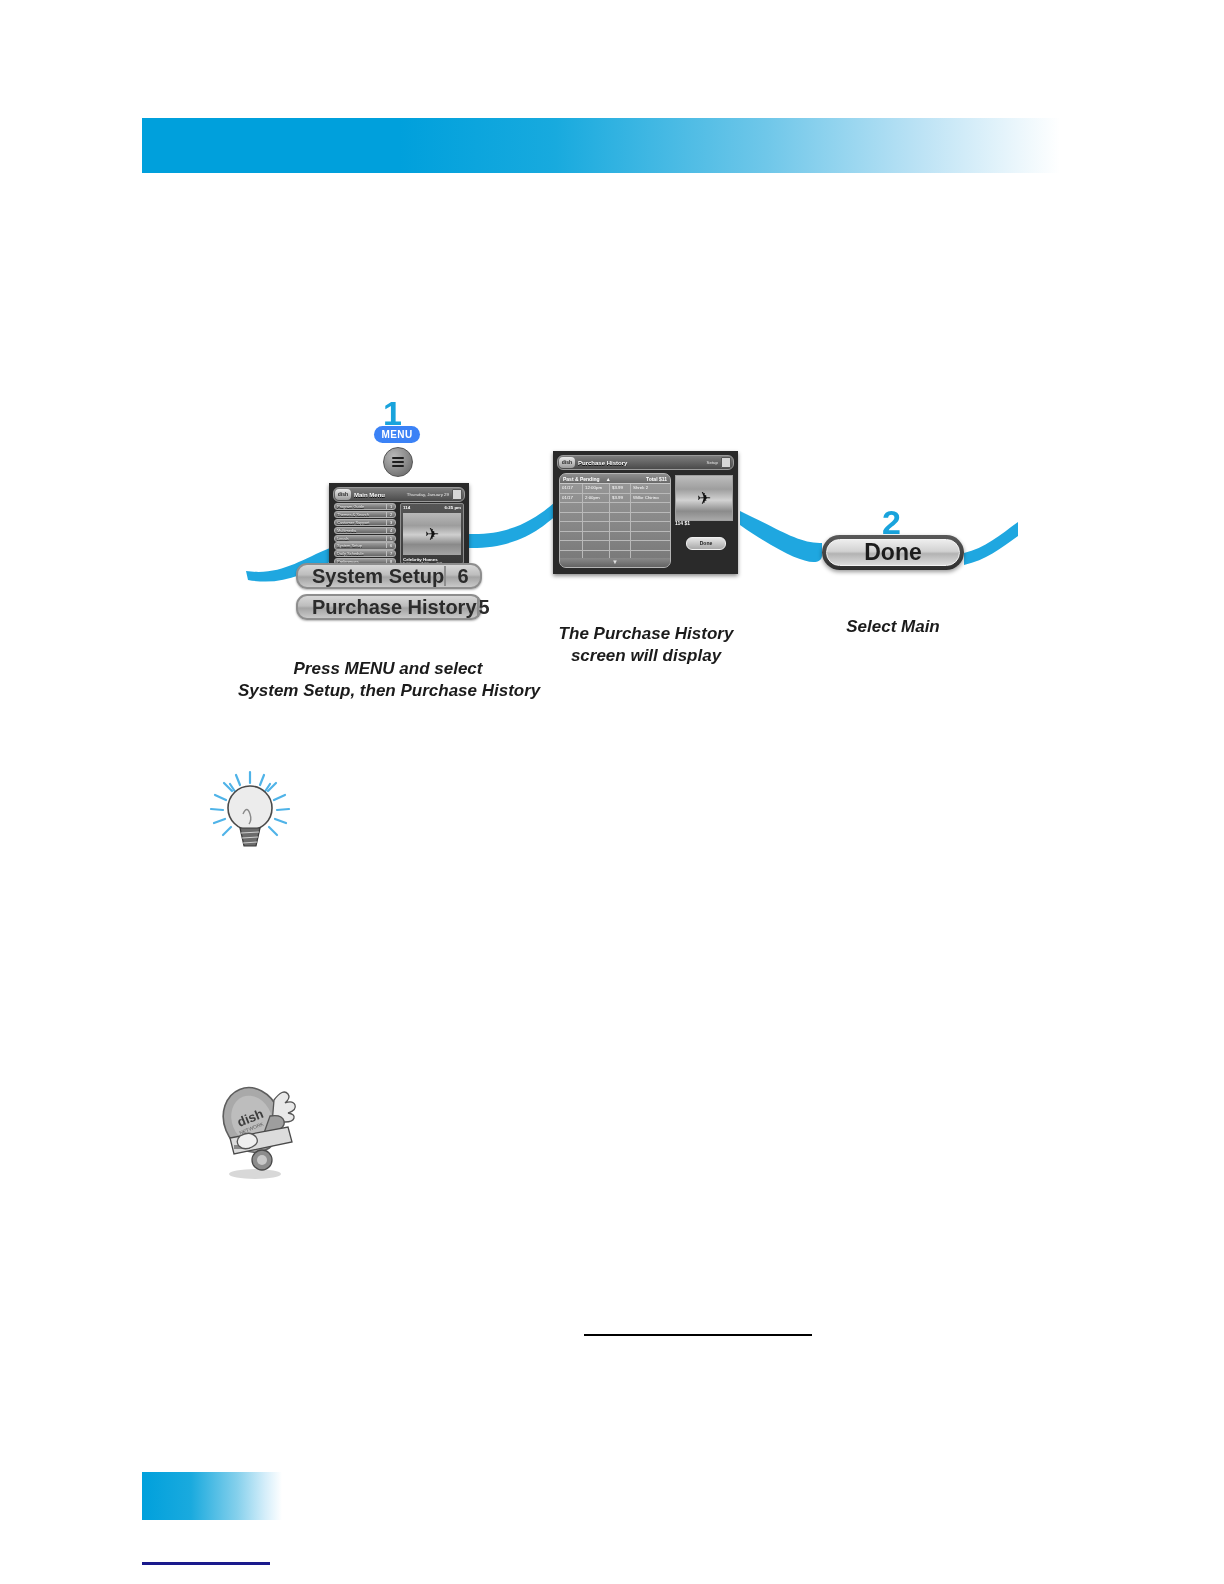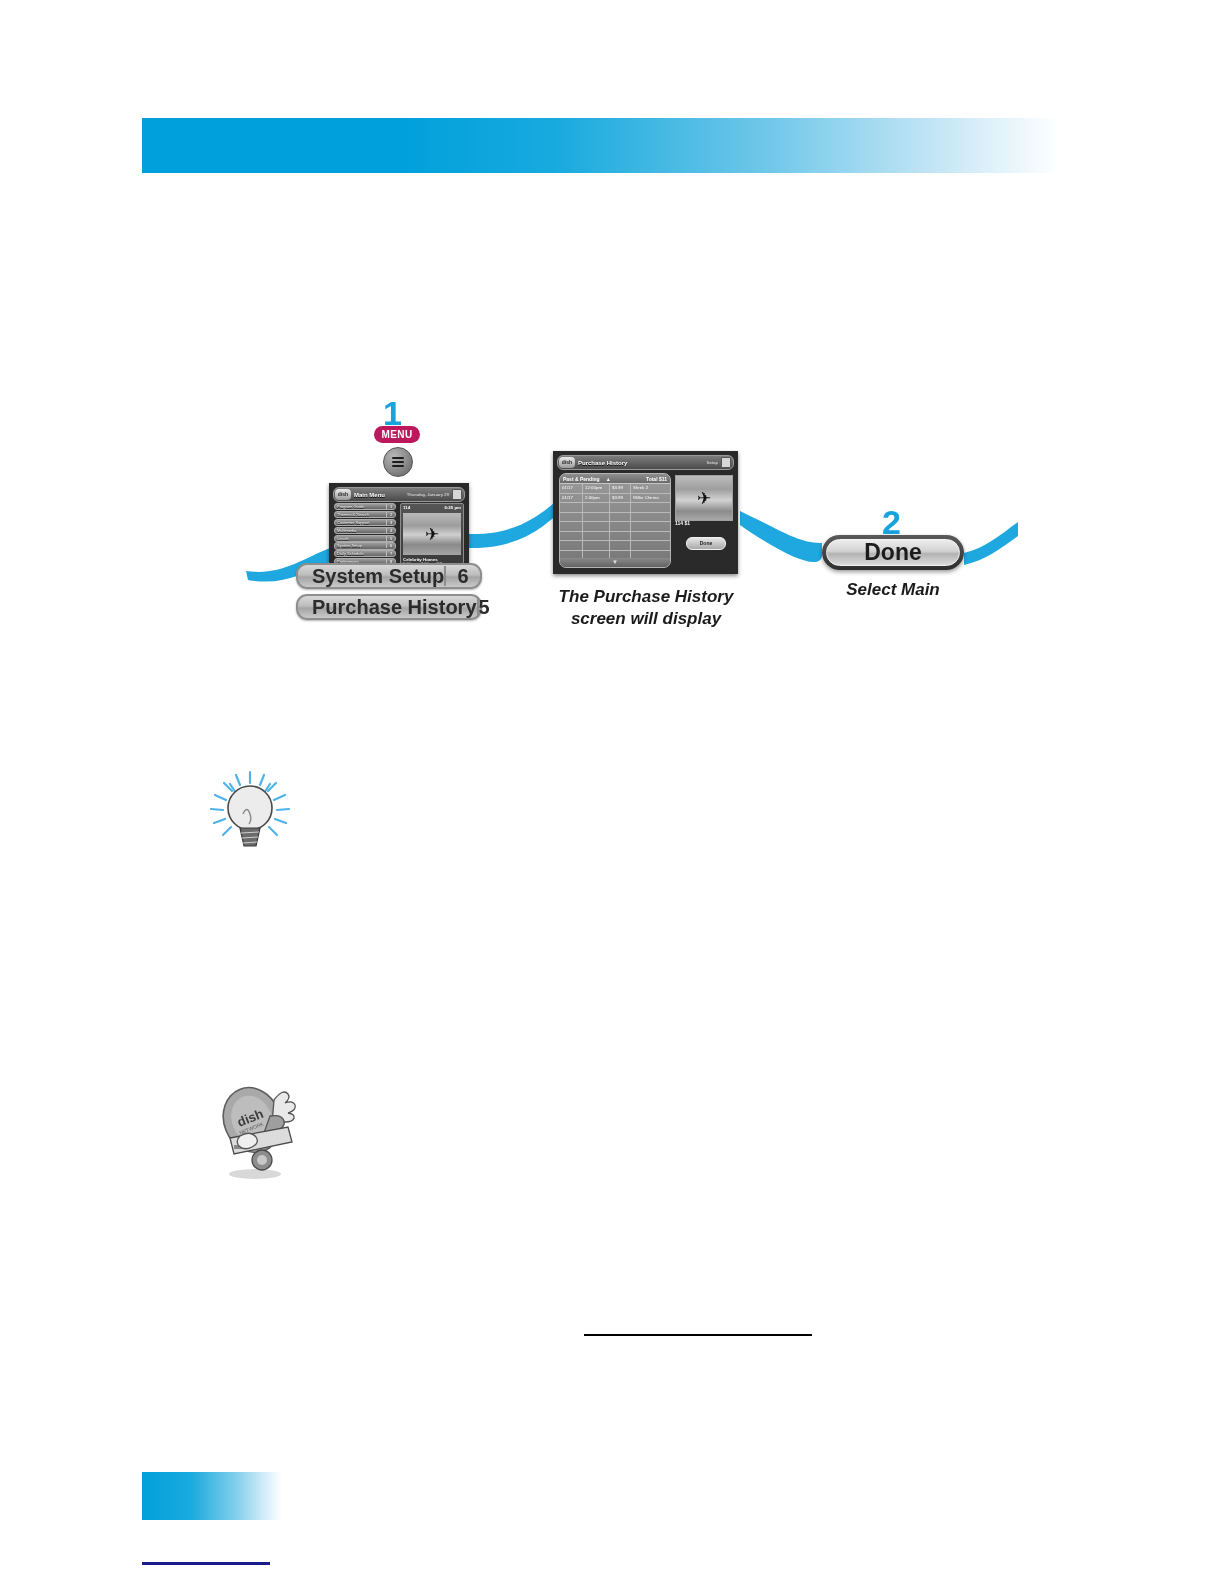--- a/index.html
+++ b/index.html
@@ -36,21 +36,21 @@
   .step-num{
     position:absolute;color:#19a3dc;font-size:34px;font-weight:bold;
     font-family:"Liberation Sans", sans-serif;line-height:1;
   }
   #step1-num{left:383px;top:396px;}
   #step2-num{left:882px;top:505px;}
 
   
   #menu-pill{
     position:absolute;left:374px;top:426px;width:46px;height:17px;
-    background:#be185d;border-radius:9px;color:#fff;font-size:10px;font-weight:bold;
+    background:#3b82f6;border-radius:9px;color:#fff;font-size:10px;font-weight:bold;
     letter-spacing:.4px;text-align:center;line-height:17px;
   }
   #menu-key{
     position:absolute;left:383px;top:447px;width:28px;height:28px;border-radius:50%;
     background:radial-gradient(circle at 35% 30%,#b8b8b8 0%,#8e8e8e 48%,#5e5e5e 100%);
     border:1px solid #555;
   }
   #menu-key .bars{position:absolute;left:8px;top:9px;width:12px;height:10px;}
   #menu-key .bars i{display:block;height:2px;background:#1d1d1d;margin-bottom:2px;border-radius:1px;}
 
@@ -190,21 +190,21 @@
     width:100%;height:100%;border-radius:14px;box-sizing:border-box;
     background:linear-gradient(to bottom,#ededed 0%,#d2d2d2 45%,#b3b3b3 55%,#dcdcdc 100%);
     border:1px solid #f4f4f4;
     display:flex;align-items:center;justify-content:center;
   }
   #done-label{font-size:23px;font-weight:bold;color:#1c1c1c;}
 
   
   .caption{
     position:absolute;font-style:italic;font-weight:bold;font-size:17px;color:#1b1b1b;
-    text-align:center;line-height:22px;white-space:pre;
+    text-align:center;line-height:22px;white-space:pre;margin-top:37px;
   }
   #cap-step1{left:238px;top:621px;width:300px;}
   #cap-step2{left:548px;top:586px;width:196px;}
   #cap-step3{left:808px;top:579px;width:170px;}
 
   
   #bulb{position:absolute;left:205px;top:770px;width:90px;height:85px;}
   #dish-guy{position:absolute;left:200px;top:1078px;width:110px;height:105px;}
 </style>
 </head>
@@ -297,20 +297,22 @@
 
   <div id="callout-system" class="callout">
     <span class="ctext">System Setup</span>
     <span class="cnum">6</span>
   </div>
   <div id="callout-purchase" class="callout">
     <span class="ctext">Purchase History</span>
     <span class="cnum">5</span>
   </div>
 
+  <div id="cap-step1" class="caption">Press MENU and select
+System Setup, then Purchase History</div>
 
   <div id="tv-ph" class="tv">
     <div class="dish-titlebar">
       <span class="dish-logo">dish</span>
       <span class="dish-title">Purchase History</span>
       <span class="dish-date">Setup</span>
       <span class="dish-icon-sq"></span>
     </div>
 
     <div id="ph-table">

